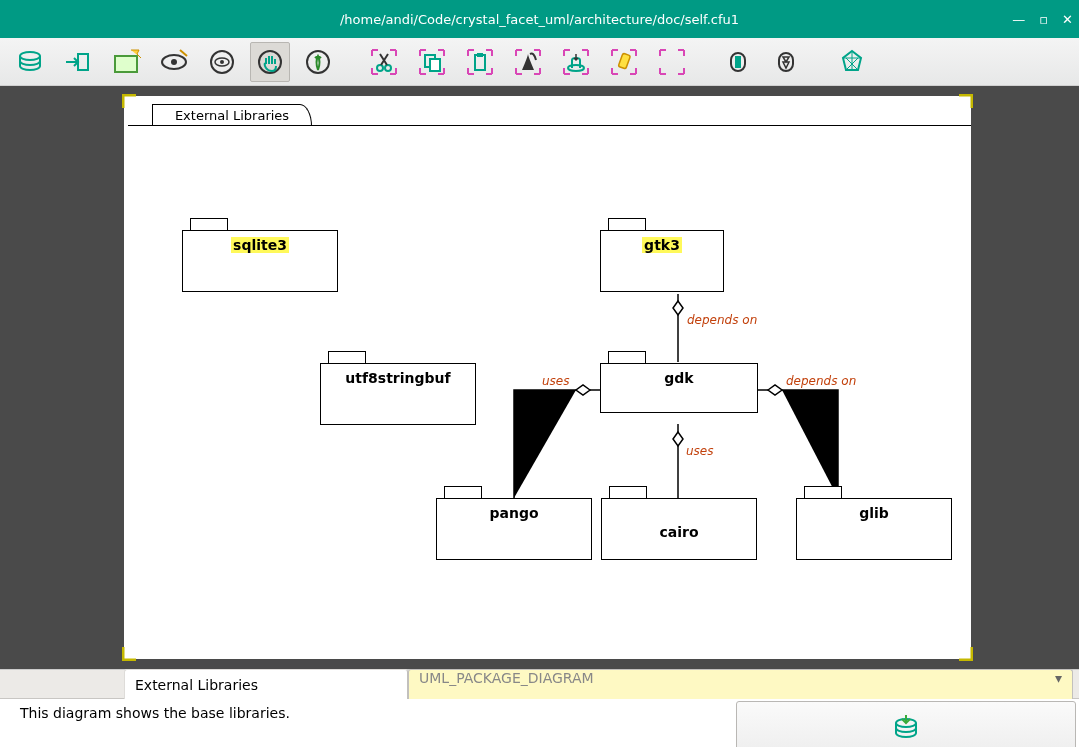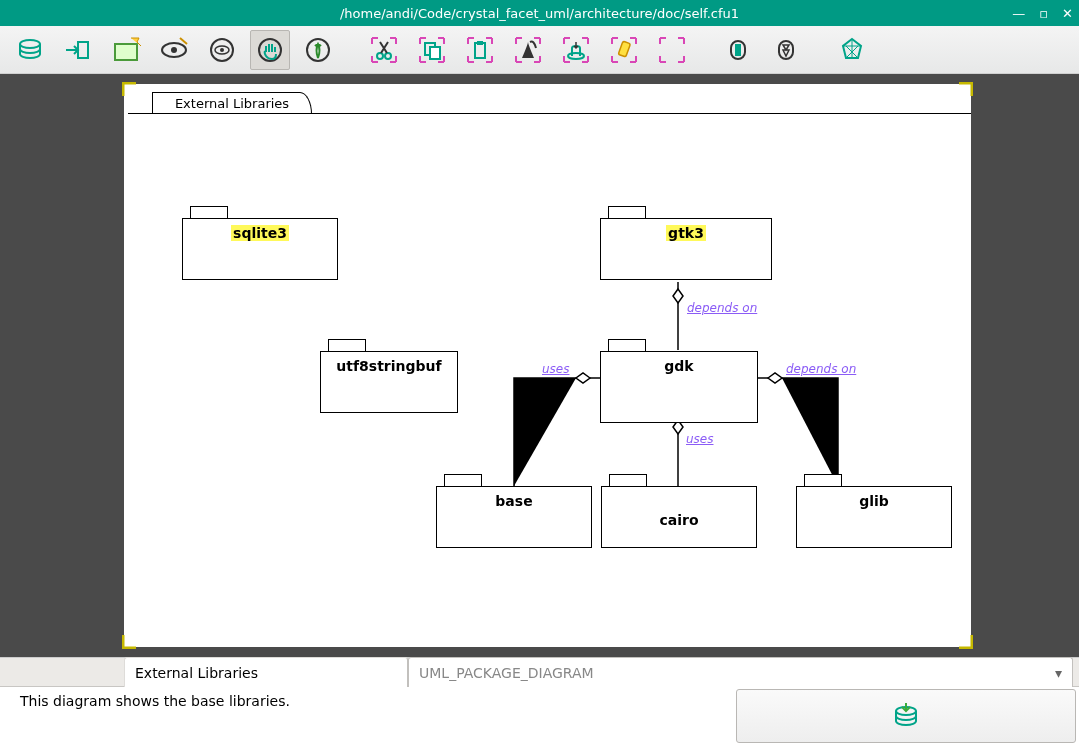--- a/index.html
+++ b/index.html
@@ -1,40 +1,40 @@
 <!DOCTYPE html>
 <html><head>
 <meta charset="utf-8">
 <style>
   * { box-sizing: border-box; margin: 0; padding: 0; font-family: "DejaVu Sans", Arial, sans-serif; }
   body { width: 1079px; height: 747px; background: #4a4a4a; overflow: hidden; }
-  .titlebar { height: 26px; background: #009a84; display: flex; align-items: center; justify-content: center; position: relative; }
+  .titlebar { height: 38px; background: #009a84; display: flex; align-items: center; justify-content: center; position: relative; }
   .title { color: #fff; font-size: 13px; }
   .winbtns { position: absolute; right: 6px; display: flex; gap: 14px; color: #fff; font-size: 13px; }
   .winbtns span { cursor: pointer; }
   .toolbar { height: 48px; background: linear-gradient(#f4f4f4,#e7e8e8); display: flex; align-items: center; padding: 0 10px; gap: 8px; border-bottom: 1px solid #d0d0d0; }
   .tbtn { width: 40px; height: 40px; display: flex; align-items: center; justify-content: center; border-radius: 2px; }
   .tbtn.active { background: #dcdad6; border: 1px solid #b8b6b2; }
   .sep { width: 10px; }
   .canvas-wrap { height: 583px; background: #4a4a4a; position: relative; }
   .canvas { position: absolute; left: 124px; top: 10px; width: 847px; height: 563px; background: #fff; }
   .corner { position: absolute; width: 14px; height: 14px; }
   .corner polyline { stroke: #c5b800; stroke-width: 3; fill: none; }
   .frame-tab { position: absolute; left: 28px; top: 8px; width: 160px; height: 22px; border: 1.5px solid #000; border-bottom: none; background: #fff; border-top-right-radius: 12px 22px; display: flex; align-items: center; justify-content: center; font-size: 13px; }
   .frame { position: absolute; left: 4px; top: 8px; right: 0px; bottom: 0px; border-top: 1.5px solid #000; margin-top: 21px; }
   .pkg { position: absolute; }
   .pkg-tab { width: 38px; height: 12px; border: 1.5px solid #000; border-bottom: none; margin-left: 8px; background: #fff; }
   .pkg-body { border: 1.5px solid #000; background: #fff; display: flex; align-items: flex-start; justify-content: center; padding-top: 6px; font-weight: bold; font-size: 14px; }
   .hl { background: #fff95a; padding: 0 2px; }
   svg.lines { position: absolute; left:0; top:0; width:100%; height:100%; pointer-events:none; }
-  .rel-label { position: absolute; font-size: 12px; font-style: italic; color: #8b5cf6; text-decoration: underline; }
+  .rel-label { position: absolute; font-size: 12px; font-style: italic; color: #c2410c; }
   .bottom { height: 90px; background: #fff; }
   .tabs { height: 30px; display: flex; align-items: center; background: #eceae7; border-top: 1px solid #ccc; border-bottom: 1px solid #c8c6c3; position: relative; }
   .tab1 { width: 284px; height: 30px; border: 1px solid #c2c0bd; border-bottom: none; border-top-color:#dedcd9; border-left-color:#dedcd9; background: #fff; display: flex; align-items: center; padding: 0 10px; font-size: 14px; margin-left: 124px; border-radius: 3px 3px 0 0; }
-  .tab2 { flex: 1; height: 30px; border: 1px solid #c2c0bd; border-bottom: none; background: #ffffff; display: flex; align-items: center; padding: 0 10px; font-size: 14px; color: #888; margin-right: 6px; border-radius: 3px 3px 0 0; position: relative; }
+  .tab2 { flex: 1; height: 30px; border: 1px solid #c2c0bd; border-bottom: none; background: #fef9c3; display: flex; padding: 0 10px; font-size: 14px; color: #888; margin-right: 6px; border-radius: 3px 3px 0 0; position: relative; }
   .tab2 .chev { position: absolute; right: 10px; color: #666; }
   .descrow { height: 58px; display: flex; }
   .desc { flex: 1; padding: 6px 20px; font-size: 14px; }
   .savebtn { width: 340px; border-left: 1px solid #ccc; display: flex; align-items: center; justify-content: center; background: linear-gradient(#fafafa,#eee); border-top: 1px solid #ccc; margin: 2px 3px 2px 0; border: 1px solid #b9b7b4; border-radius: 3px; }
 </style>
 </head>
 <body>
 
 <div class="titlebar">
   <div class="title">/home/andi/Code/crystal_facet_uml/architecture/doc/self.cfu1</div>
@@ -207,43 +207,43 @@
 
     <div class="pkg" style="left:58px; top:122px;">
       <div class="pkg-tab"></div>
       <div class="pkg-body" style="width:156px;height:62px;text-align:center;">
           <span class="hl">sqlite3</span>
         </div>
     </div>
 
     <div class="pkg" style="left:476px; top:122px;">
       <div class="pkg-tab"></div>
-      <div class="pkg-body" style="width:172px;height:62px;">
+      <div class="pkg-body" style="width:124px;height:62px;">
           <span class="hl">gtk3</span>
         </div>
     </div>
 
     <div class="pkg" style="left:196px; top:255px;">
       <div class="pkg-tab"></div>
-      <div class="pkg-body" style="width:138px;height:62px;text-align:right;">
+      <div class="pkg-body" style="width:156px;height:62px;text-align:right;">
           <span>utf8stringbuf</span>
         </div>
     </div>
 
     <div class="pkg" style="left:476px; top:255px;">
       <div class="pkg-tab"></div>
-      <div class="pkg-body" style="width:158px;height:72px;">
+      <div class="pkg-body" style="width:158px;height:50px;">
           <span>gdk</span>
         </div>
     </div>
 
     <div class="pkg" style="left:312px; top:390px;">
       <div class="pkg-tab"></div>
       <div class="pkg-body" style="width:156px;height:62px;">
-          <span>base</span>
+          <span>pango</span>
         </div>
     </div>
 
     <div class="pkg" style="left:477px; top:390px;">
       <div class="pkg-tab"></div>
       <div class="pkg-body" style="width:156px;height:62px;align-items:center;">
           <span>cairo</span>
         </div>
     </div>
 

